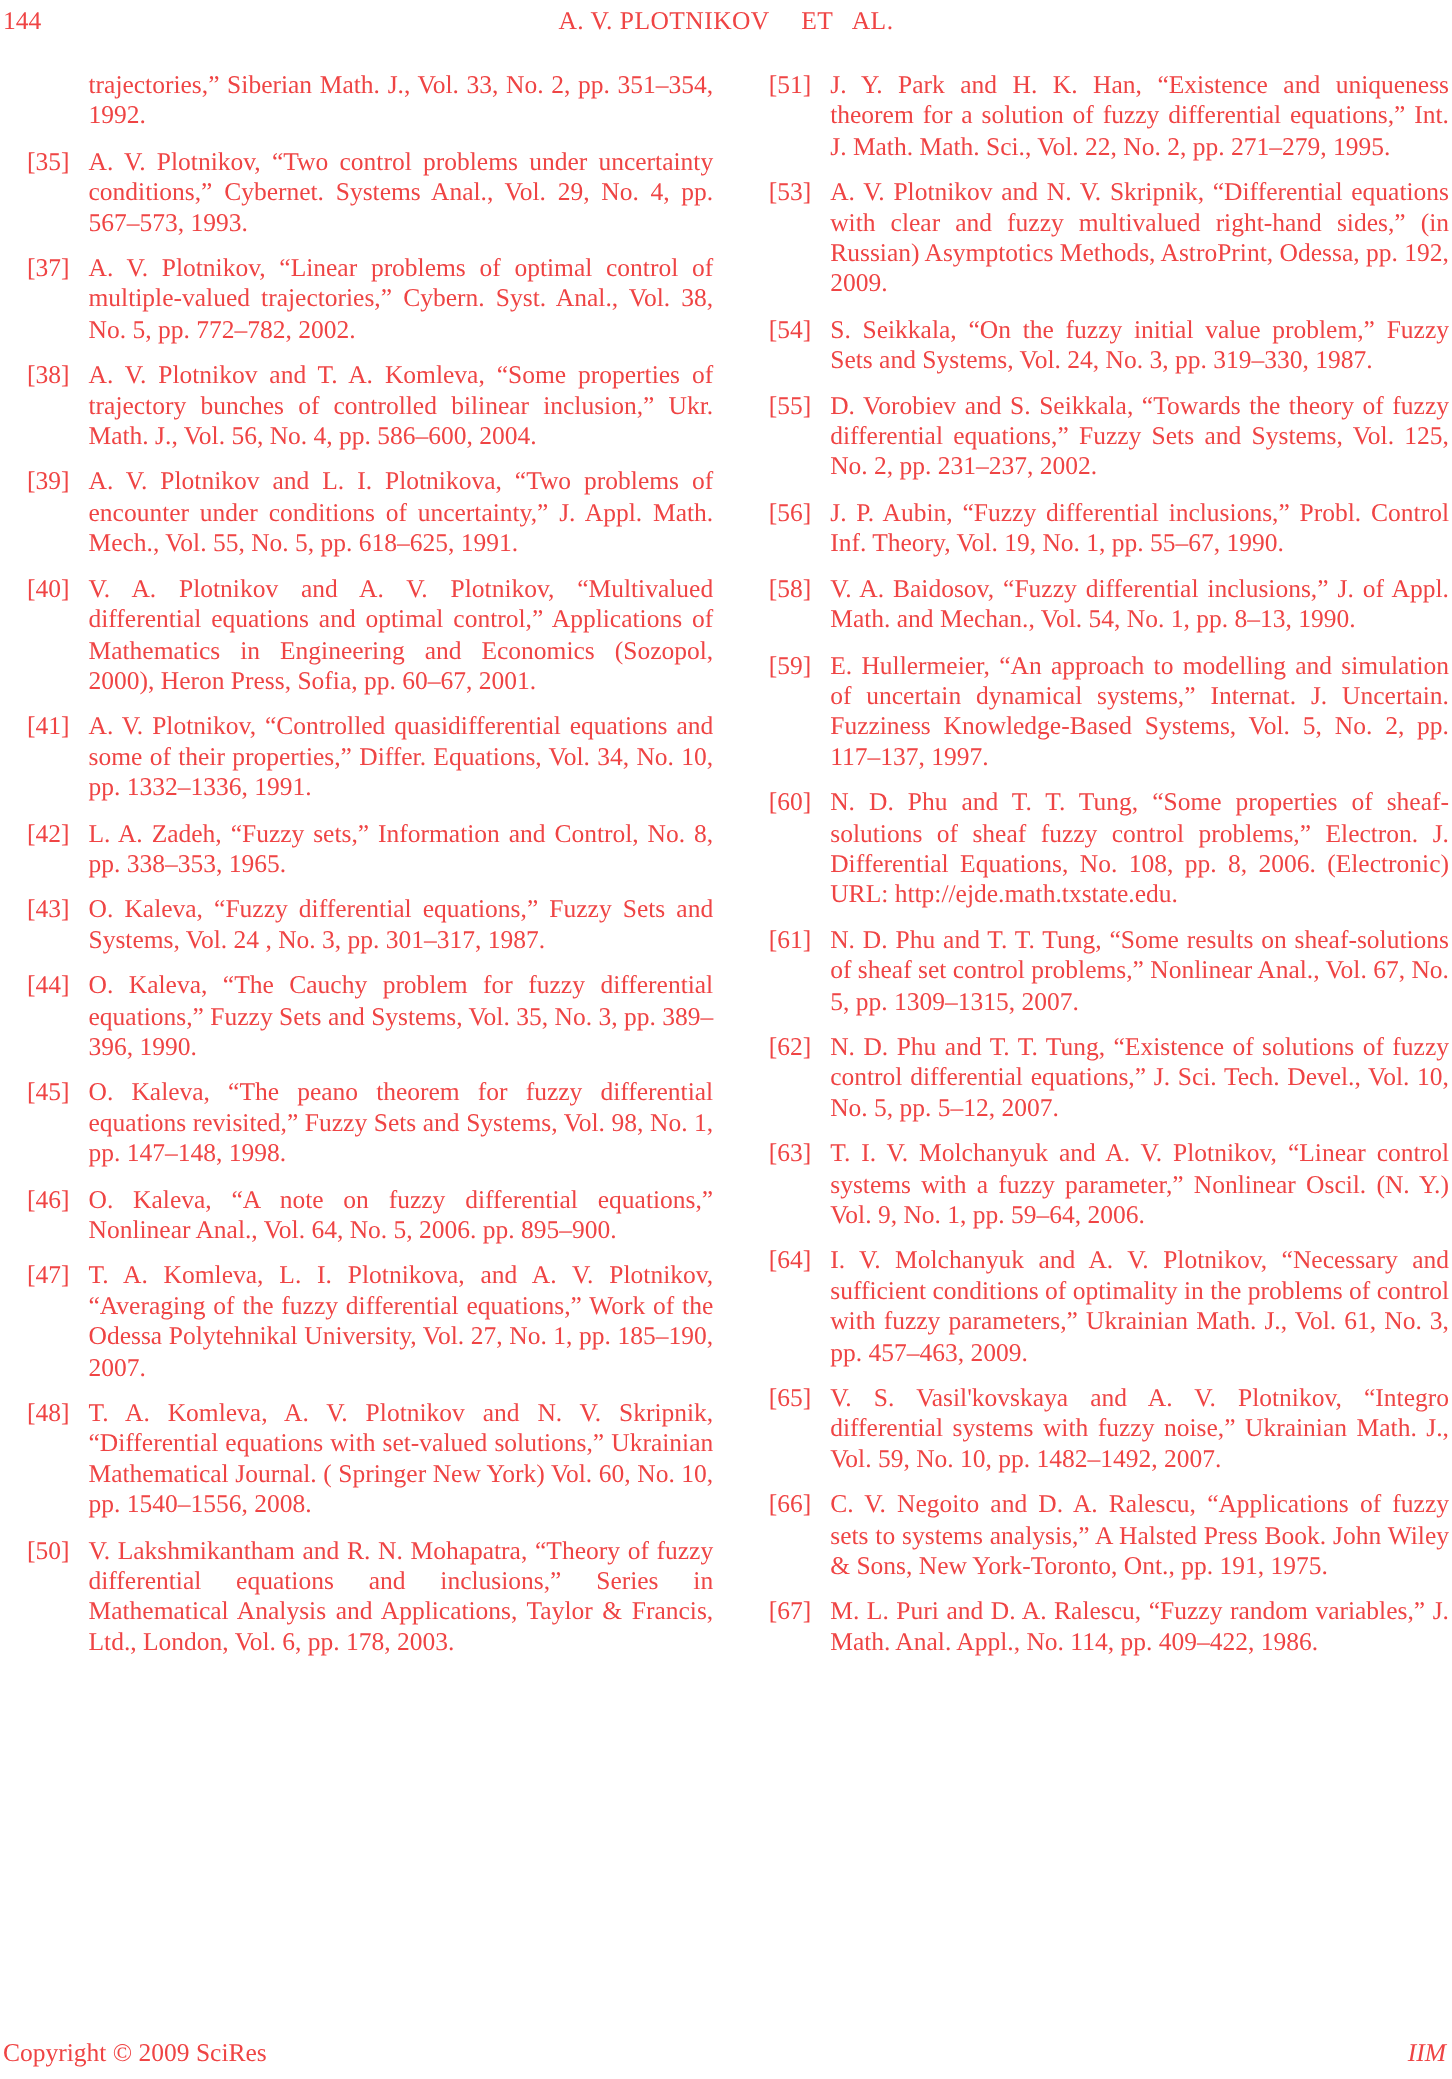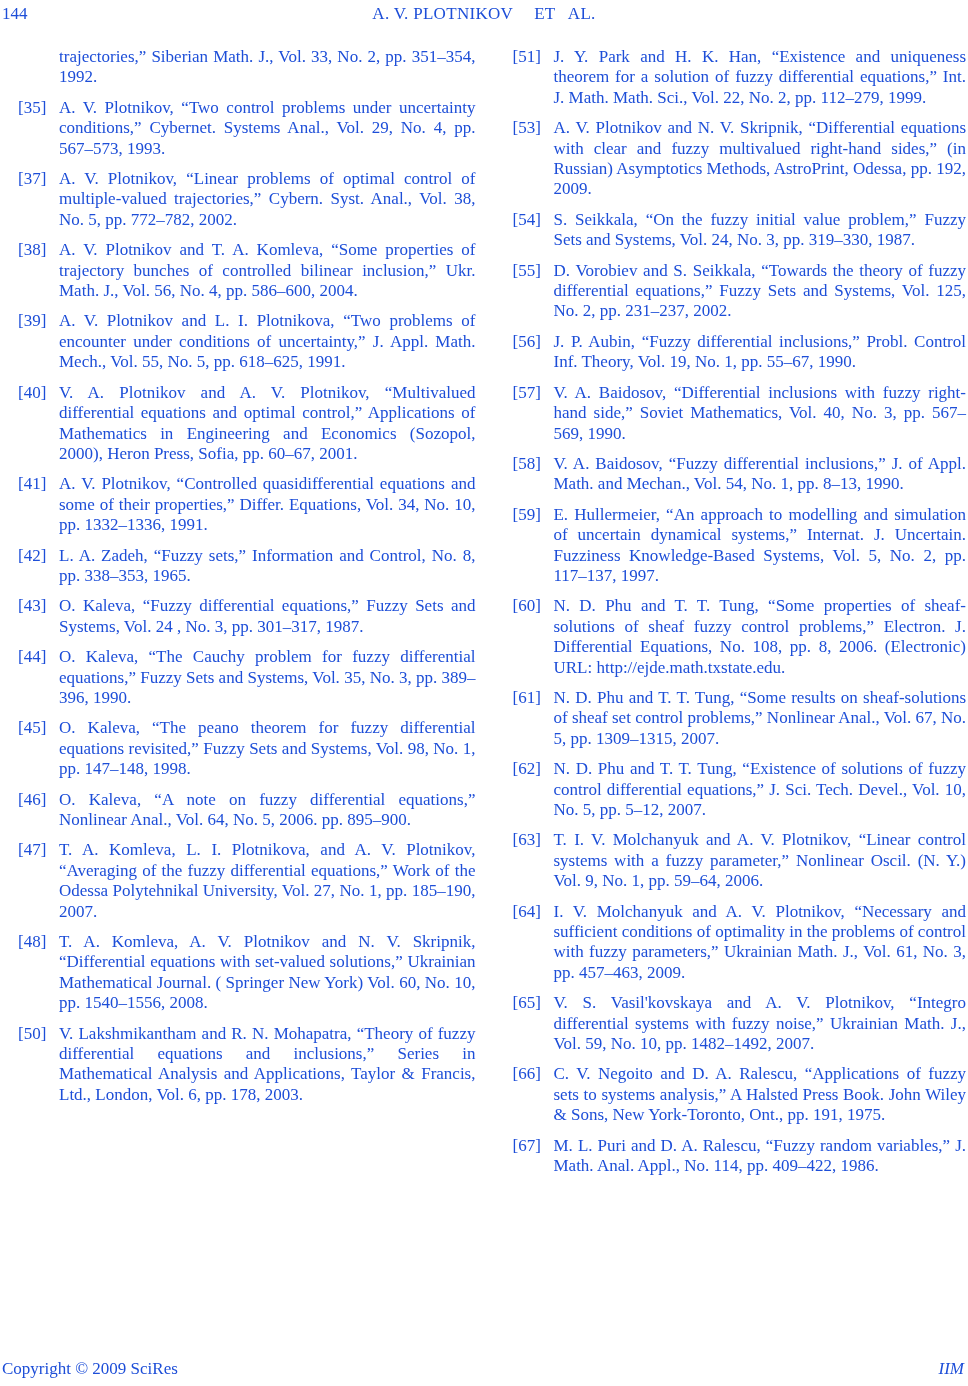--- a/index.html
+++ b/index.html
@@ -5,21 +5,21 @@
   html, body {
     margin: 0;
     padding: 0;
     background: #ffffff;
   }
   .page {
     position: relative;
     width: 968px;
     height: 1386px;
     background: #ffffff;
-    color: #1d4ed8;
+    color: #ef4444;
     font-family: "Liberation Serif", "DejaVu Serif", serif;
     font-size: 17px;
     box-sizing: border-box;
     padding: 4px 2px 0 2px;
     overflow: hidden;
   }
   .page-header {
     position: relative;
     height: 26px;
   }
@@ -150,41 +150,37 @@
           <div class="ref-text">T. A. Komleva, A. V. Plotnikov and N. V. Skripnik, “Differential equations with set-valued solutions,” Ukrainian Mathematical Journal. ( Springer New York) Vol. 60, No. 10, pp. 1540–1556, 2008.</div>
         </div>
         <div class="ref">
           <span class="ref-num">[50]</span>
           <div class="ref-text">V. Lakshmikantham and R. N. Mohapatra, “Theory of fuzzy differential equations and inclusions,” Series in Mathematical Analysis and Applications, Taylor &amp; Francis, Ltd., London, Vol. 6, pp. 178, 2003.</div>
         </div>
       </div>
     <div class="col col-right" id="col-right">
         <div class="ref">
           <span class="ref-num">[51]</span>
-          <div class="ref-text">J. Y. Park and H. K. Han, “Existence and uniqueness theorem for a solution of fuzzy differential equations,” Int. J. Math. Math. Sci., Vol. 22, No. 2, pp. 112–279, 1999.</div>
+          <div class="ref-text">J. Y. Park and H. K. Han, “Existence and uniqueness theorem for a solution of fuzzy differential equations,” Int. J. Math. Math. Sci., Vol. 22, No. 2, pp. 271–279, 1995.</div>
         </div>
         <div class="ref">
           <span class="ref-num">[53]</span>
           <div class="ref-text">A. V. Plotnikov and N. V. Skripnik, “Differential equations with clear and fuzzy multivalued right-hand sides,” (in Russian) Asymptotics Methods, AstroPrint, Odessa, pp. 192, 2009.</div>
         </div>
         <div class="ref">
           <span class="ref-num">[54]</span>
           <div class="ref-text">S. Seikkala, “On the fuzzy initial value problem,” Fuzzy Sets and Systems, Vol. 24, No. 3, pp. 319–330, 1987.</div>
         </div>
         <div class="ref">
           <span class="ref-num">[55]</span>
           <div class="ref-text">D. Vorobiev and S. Seikkala, “Towards the theory of fuzzy differential equations,” Fuzzy Sets and Systems, Vol. 125, No. 2, pp. 231–237, 2002.</div>
         </div>
         <div class="ref">
           <span class="ref-num">[56]</span>
           <div class="ref-text">J. P. Aubin, “Fuzzy differential inclusions,” Probl. Control Inf. Theory, Vol. 19, No. 1, pp. 55–67, 1990.</div>
-        </div>
-        <div class="ref">
-          <span class="ref-num">[57]</span>
-          <div class="ref-text">V. A. Baidosov, “Differential inclusions with fuzzy right-hand side,” Soviet Mathematics, Vol. 40, No. 3, pp. 567–569, 1990.</div>
         </div>
         <div class="ref">
           <span class="ref-num">[58]</span>
           <div class="ref-text">V. A. Baidosov, “Fuzzy differential inclusions,” J. of Appl. Math. and Mechan., Vol. 54, No. 1, pp. 8–13, 1990.</div>
         </div>
         <div class="ref">
           <span class="ref-num">[59]</span>
           <div class="ref-text">E. Hullermeier, “An approach to modelling and simulation of uncertain dynamical systems,” Internat. J. Uncertain. Fuzziness Knowledge-Based Systems, Vol. 5, No. 2, pp. 117–137, 1997.</div>
         </div>
         <div class="ref">

